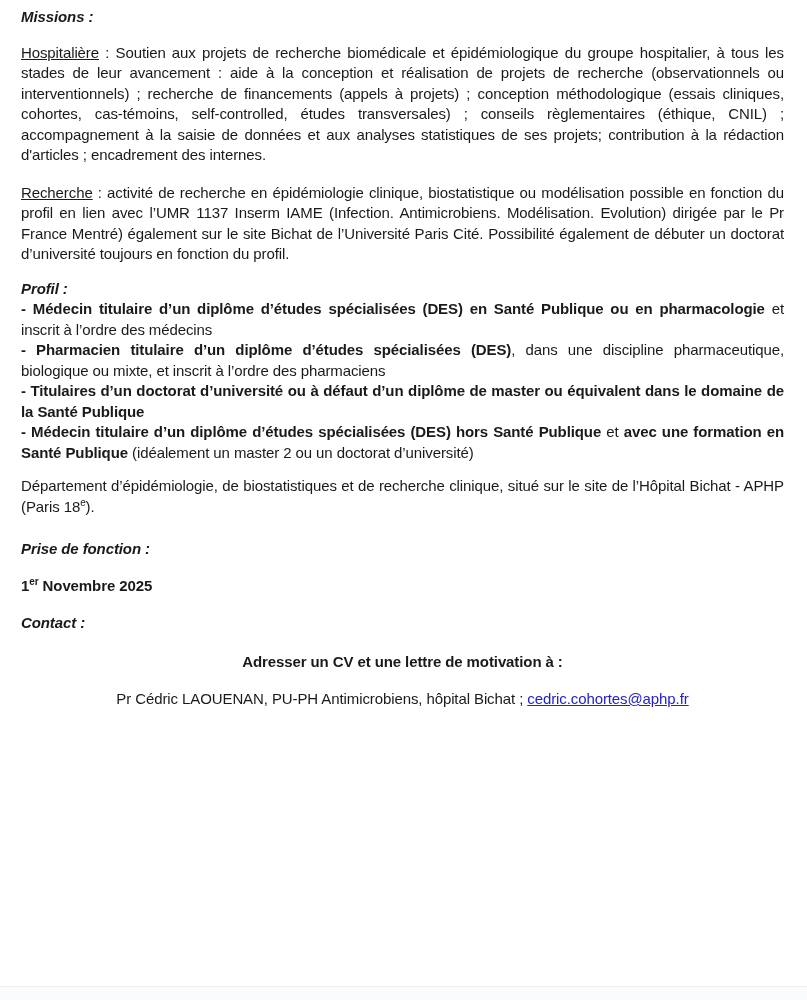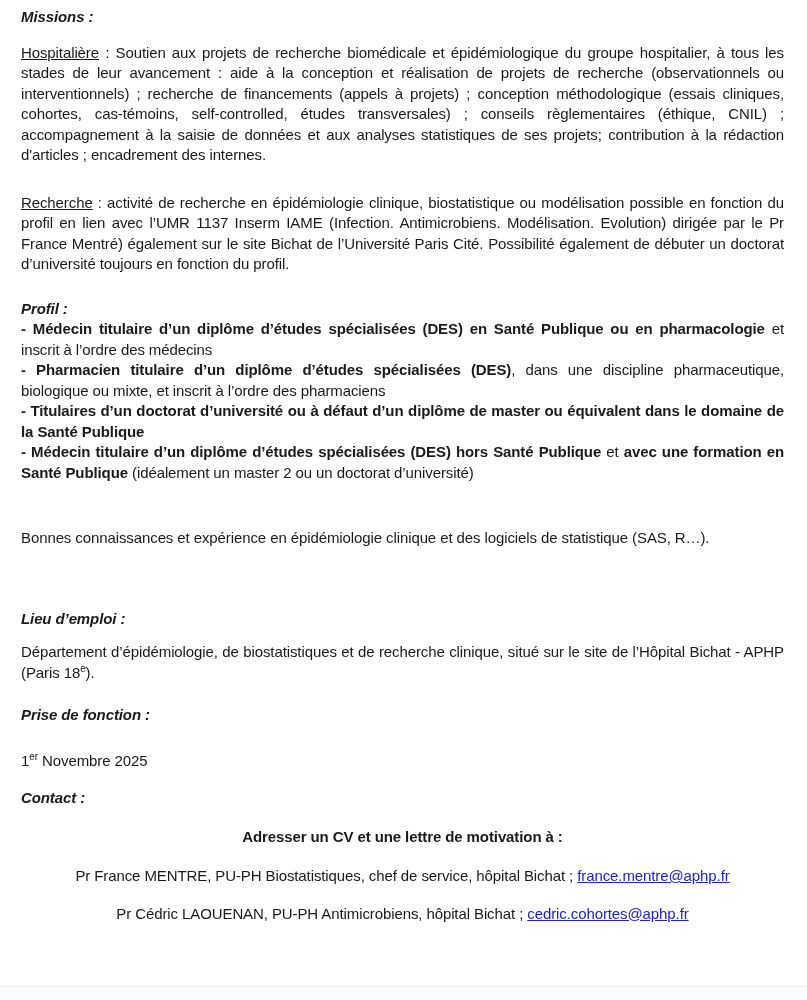--- a/index.html
+++ b/index.html
@@ -21,27 +21,27 @@
   .h { font-weight: bold; font-style: italic; }
   .j { text-align: justify; }
   .u { text-decoration: underline; }
   .b { font-weight: bold; }
   .center { text-align: center; }
   sup { font-size: 10px; line-height: 0; vertical-align: super; }
   a.email { color: var(--link, #2222CC); text-decoration: underline; cursor: pointer; }
   .mt12 { margin-top: 0; }
   .mt13 { margin-top: 13px; }
   .mt15 { margin-top: 15px; }
-  .mt16 { margin-top: 25px; }
+  .mt16 { margin-top: 16px; font-weight: bold; }
   .mt17 { margin-top: 17px; }
   .mt18 { margin-top: 18px; }
   .mt19 { margin-top: 19px; }
-  .mt21 { margin-top: 27px; }
+  .mt21 { margin-top: 17px; }
   .mt22 { margin-top: 22px; }
-  .mt30 { margin-top: 24px; }
+  .mt30 { margin-top: 14px; }
   .mt45 { margin-top: 45px; }
   .mt60 { margin-top: 60px; }
   .footer-strip {
     position: absolute;
     left: 0; right: 0; bottom: 0;
     height: 13px;
     background: #fafbfc;
     border-top: 1px solid #eceff1;
   }
 </style>
@@ -59,33 +59,30 @@
 
   <p class="h mt30">Profil :</p>
 
   <div class="mt12">
     <p class="j"><span class="b">- Médecin titulaire d’un diplôme d’études spécialisées (DES) en Santé Publique ou en pharmacologie</span><span> et inscrit à l’ordre des médecins</span></p>
     <p class="j"><span class="b">- Pharmacien titulaire d’un diplôme d’études spécialisées (DES)</span><span>, dans une discipline pharmaceutique, biologique ou mixte, et inscrit à l’ordre des pharmaciens</span></p>
     <p class="j"><span class="b">- Titulaires d’un doctorat d’université ou à défaut d’un diplôme de master ou équivalent dans le domaine de la Santé Publique</span></p>
     <p class="j"><span class="b">- Médecin titulaire d’un diplôme d’études spécialisées (DES) hors Santé Publique</span><span> et </span><span class="b">avec une formation en Santé Publique</span><span> (idéalement un master 2 ou un doctorat d’université)</span></p>
   </div>
 
-  <p class="mt45">Bonnes connaissances et expérience en épidémiologie clinique et des logiciels de statistique (SAS, R…).</p>
 
-  <p class="h mt60">Lieu d’emploi :</p>
 
   <p class="j mt13"><span>Département d’épidémiologie, de biostatistiques et de recherche clinique, situé sur le site de l’Hôpital Bichat - APHP (Paris 18</span><sup>e</sup><span>).</span></p>
 
   <p class="h mt22">Prise de fonction :</p>
 
   <p class="mt16"><span>1</span><sup>er</sup><span> Novembre 2025</span></p>
 
   <p class="h mt17">Contact :</p>
 
   <p class="center b mt18">Adresser un CV et une lettre de motivation à :</p>
 
-  <p class="center mt19"><span>Pr France MENTRE, PU-PH Biostatistiques, chef de service, hôpital Bichat ; </span><a class="email">france.mentre@aphp.fr</a></p>
 
   <p class="center mt17"><span>Pr Cédric LAOUENAN, PU-PH Antimicrobiens, hôpital Bichat ; </span><a class="email">cedric.cohortes@aphp.fr</a></p>
 
   <div class="footer-strip"></div>
 
 </div>
 
 </body></html>

